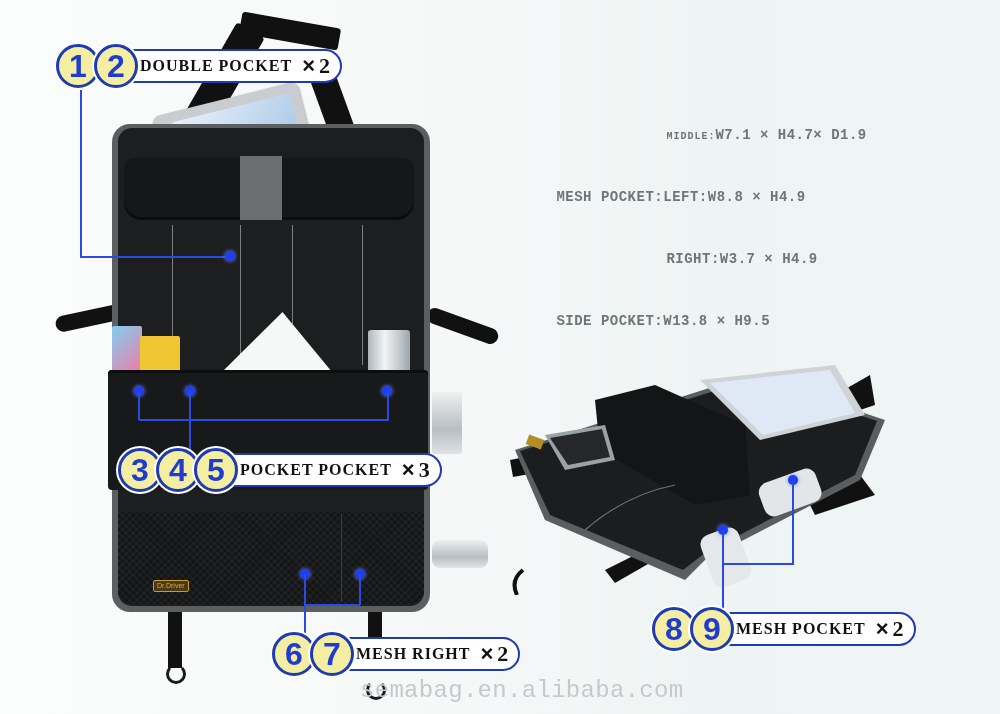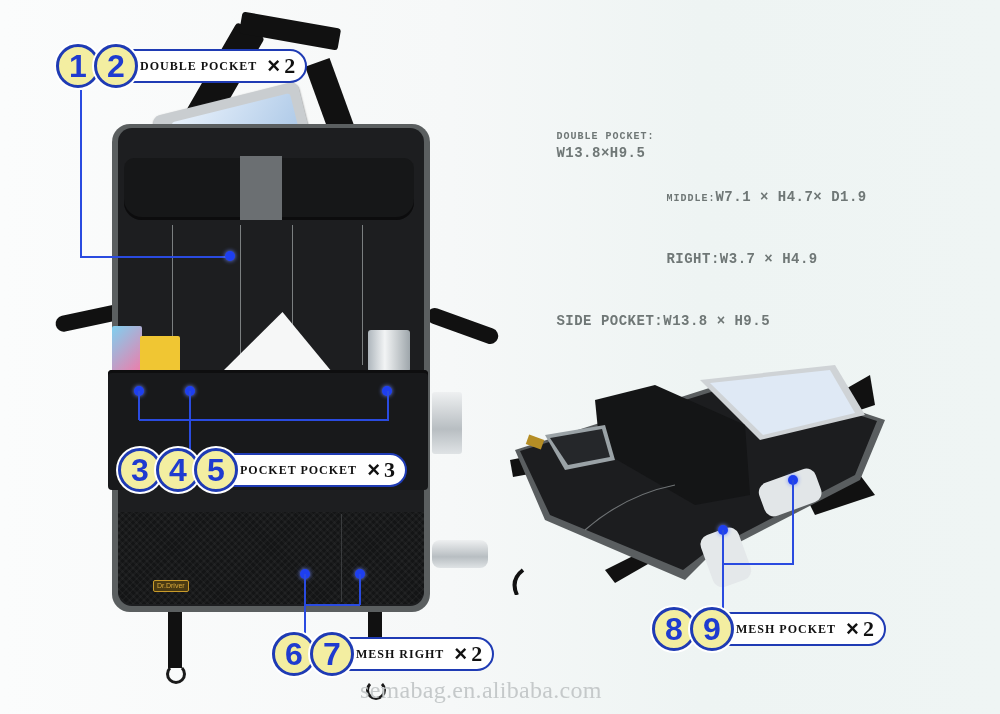--- a/index.html
+++ b/index.html
@@ -45,39 +45,38 @@
     color:#1f3bd0; font-family:"Liberation Sans",sans-serif; font-weight:bold; font-size:32px;
     display:flex; align-items:center; justify-content:center; position:relative; z-index:2;
     margin-right:-6px;
     box-shadow: 0 0 0 2px #fff;
   }
   .pill {
     height:34px; background:#fff; border:2.5px solid #1f3bb4; border-radius:0 18px 18px 0; box-sizing:border-box;
     display:flex; align-items:center; padding:0 10px 0 14px; margin-left:-8px; position:relative; z-index:1;
     font-family:"Liberation Serif",serif; font-weight:bold; color:#111;
   }
-  .pill .lab { font-size:12px; letter-spacing:1px; }
+  .pill .lab { font-size:16px; letter-spacing:1px; }
   .pill .mult { font-size:22px; margin-left:10px; font-family:"Liberation Sans",sans-serif; }
   .pill .qty { font-size:22px; margin-left:4px; }
 
   .line { position:absolute; background:#2a4be0; }
   .dot { position:absolute; width:10px; height:10px; border-radius:50%; background:#1e3ff0; box-shadow:0 0 4px #6c86ff; }
 
-  .watermark { position:absolute; left:360px; top:677px; font-family:Liberation Serif, serif; font-size:24px; color:#c5c9ca; letter-spacing:0.3px; }
+  .watermark { position:absolute; left:360px; top:677px; font-family:Liberation Mono, monospace; font-size:24px; color:#c5c9ca; letter-spacing:0.3px; }
 </style>
 </head>
 <body>
 
 <div class="spec" style="left:518px; top:72px;">
-  <div style="height:26px;">
-    <span class="sc">DOUBLE POCKET:</span>
-    <span class="big">W13.8×H9.5</span>
-  </div>
   <div style="height:26px; padding-left:110px;text-align:right;">
     <span class="sc">MIDDLE:</span><span class="big">W7.1 × H4.7× D1.9</span>
+  </div>
+  <div style="height:26px;">
+    <span class="big">MESH POCKET:</span><span class="big">LEFT:</span><span class="big">W8.8 × H4.9</span>
   </div>
   <div style="height:26px; padding-left:110px;">
     <span class="big">RIGHT:</span><span class="big">W3.7 × H4.9</span>
   </div>
   <div style="height:26px;">
     <span class="big">SIDE POCKET:</span><span class="big">W13.8 × H9.5</span>
   </div>
 </div>
 
 <div>

